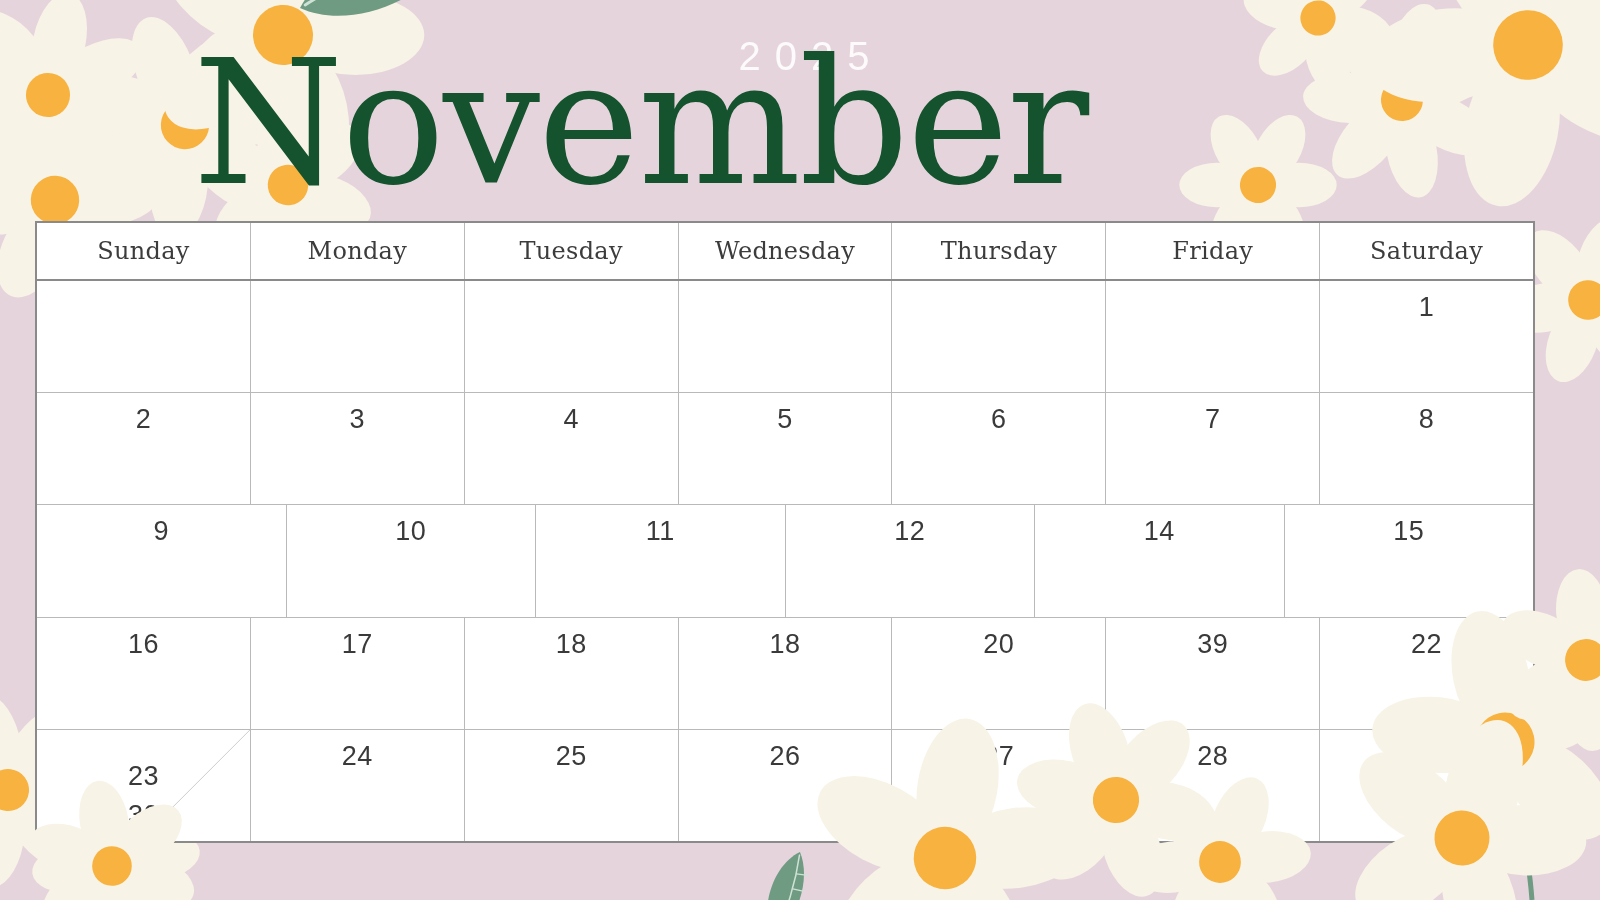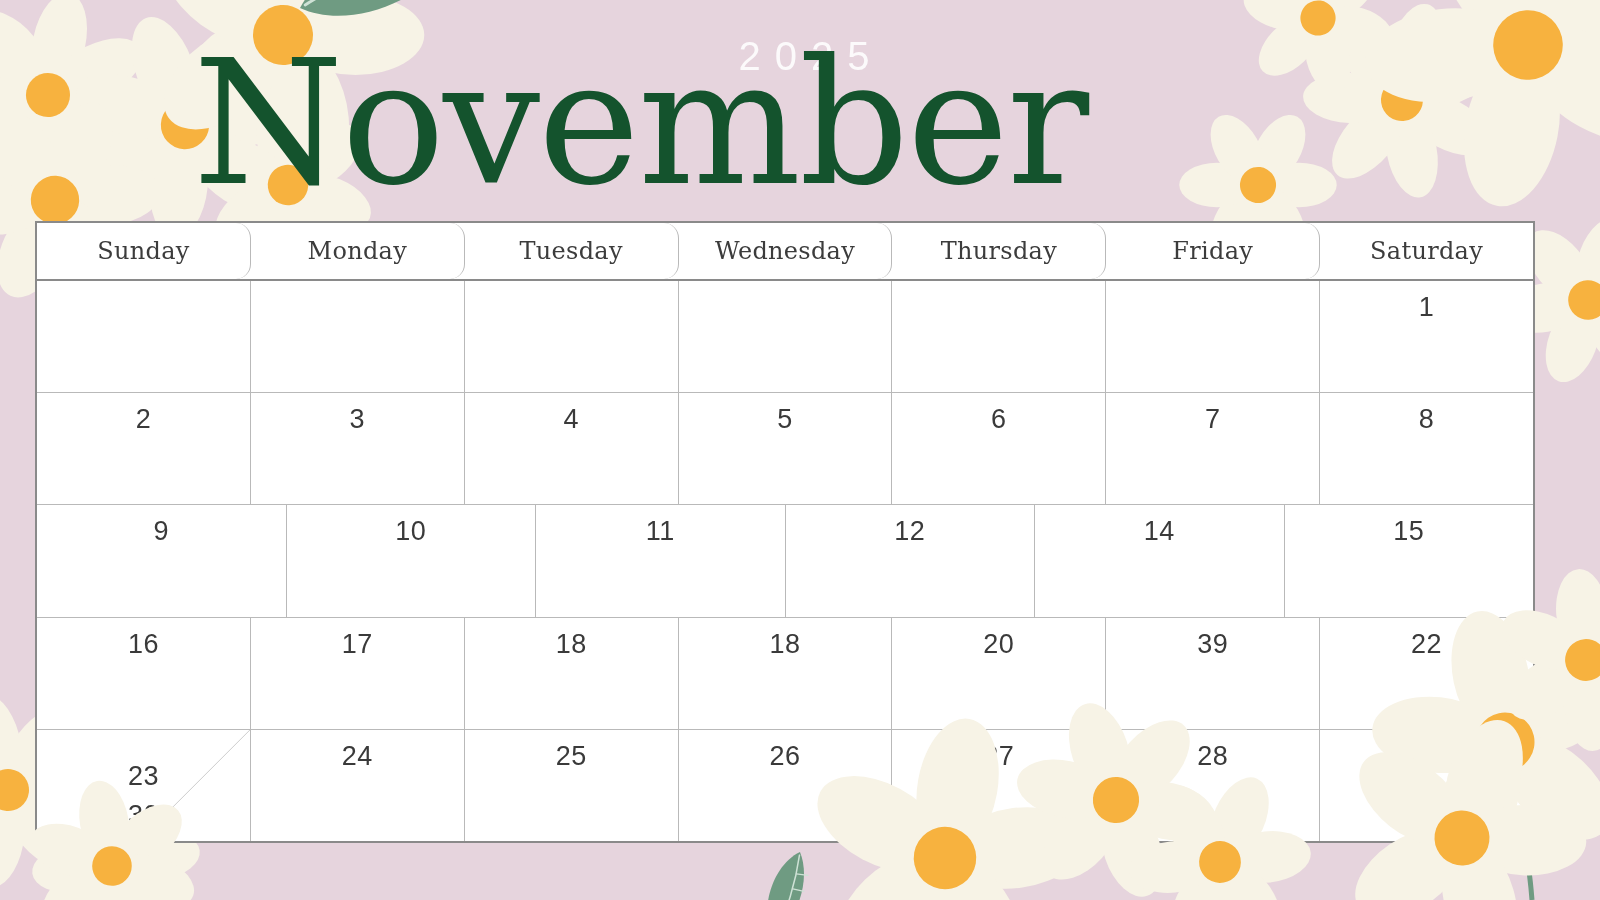--- a/index.html
+++ b/index.html
@@ -98,21 +98,20 @@
   .dow-cell {
     flex: 1 1 0;
     display: flex;
     align-items: center;
     justify-content: center;
     border-right: 1px solid #b9b9b9;
     font-family: "DejaVu Serif", "Liberation Serif", serif;
     font-size: 24px;
     color: #3c3c3c;
     letter-spacing: 0.3px;
-    border-radius: 15px;
   }
   .dow-cell:last-child { border-right: none; }
 
   .weeks {
     flex: 1 1 auto;
     display: flex;
     flex-direction: column;
   }
 
   .week-row {

